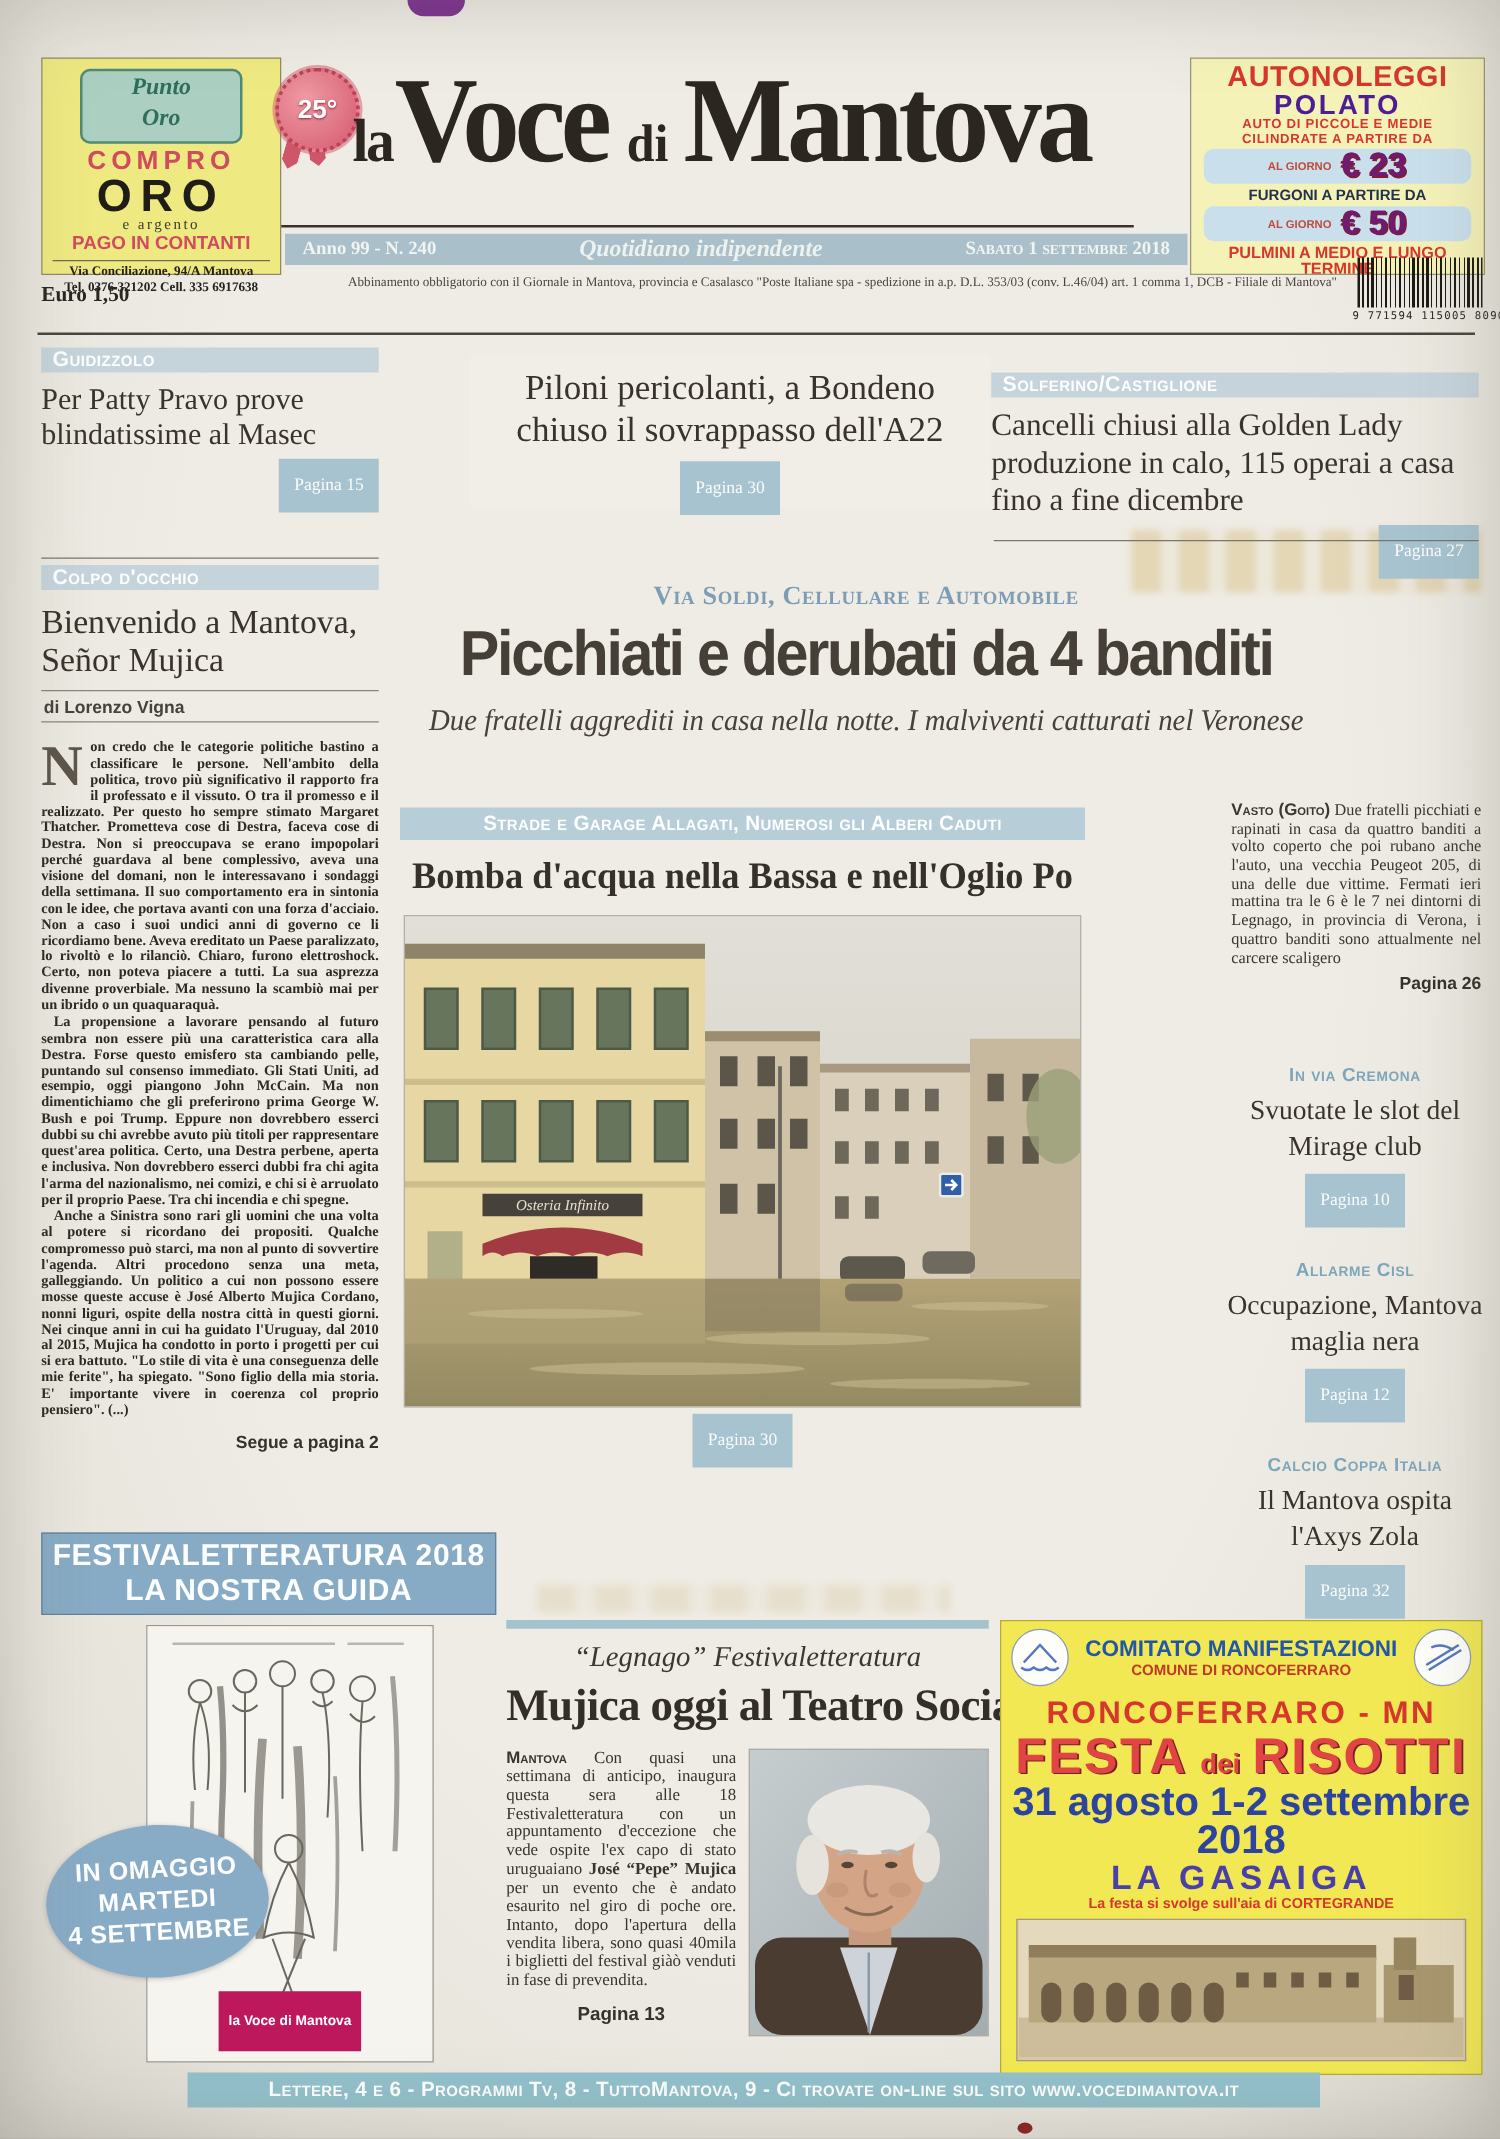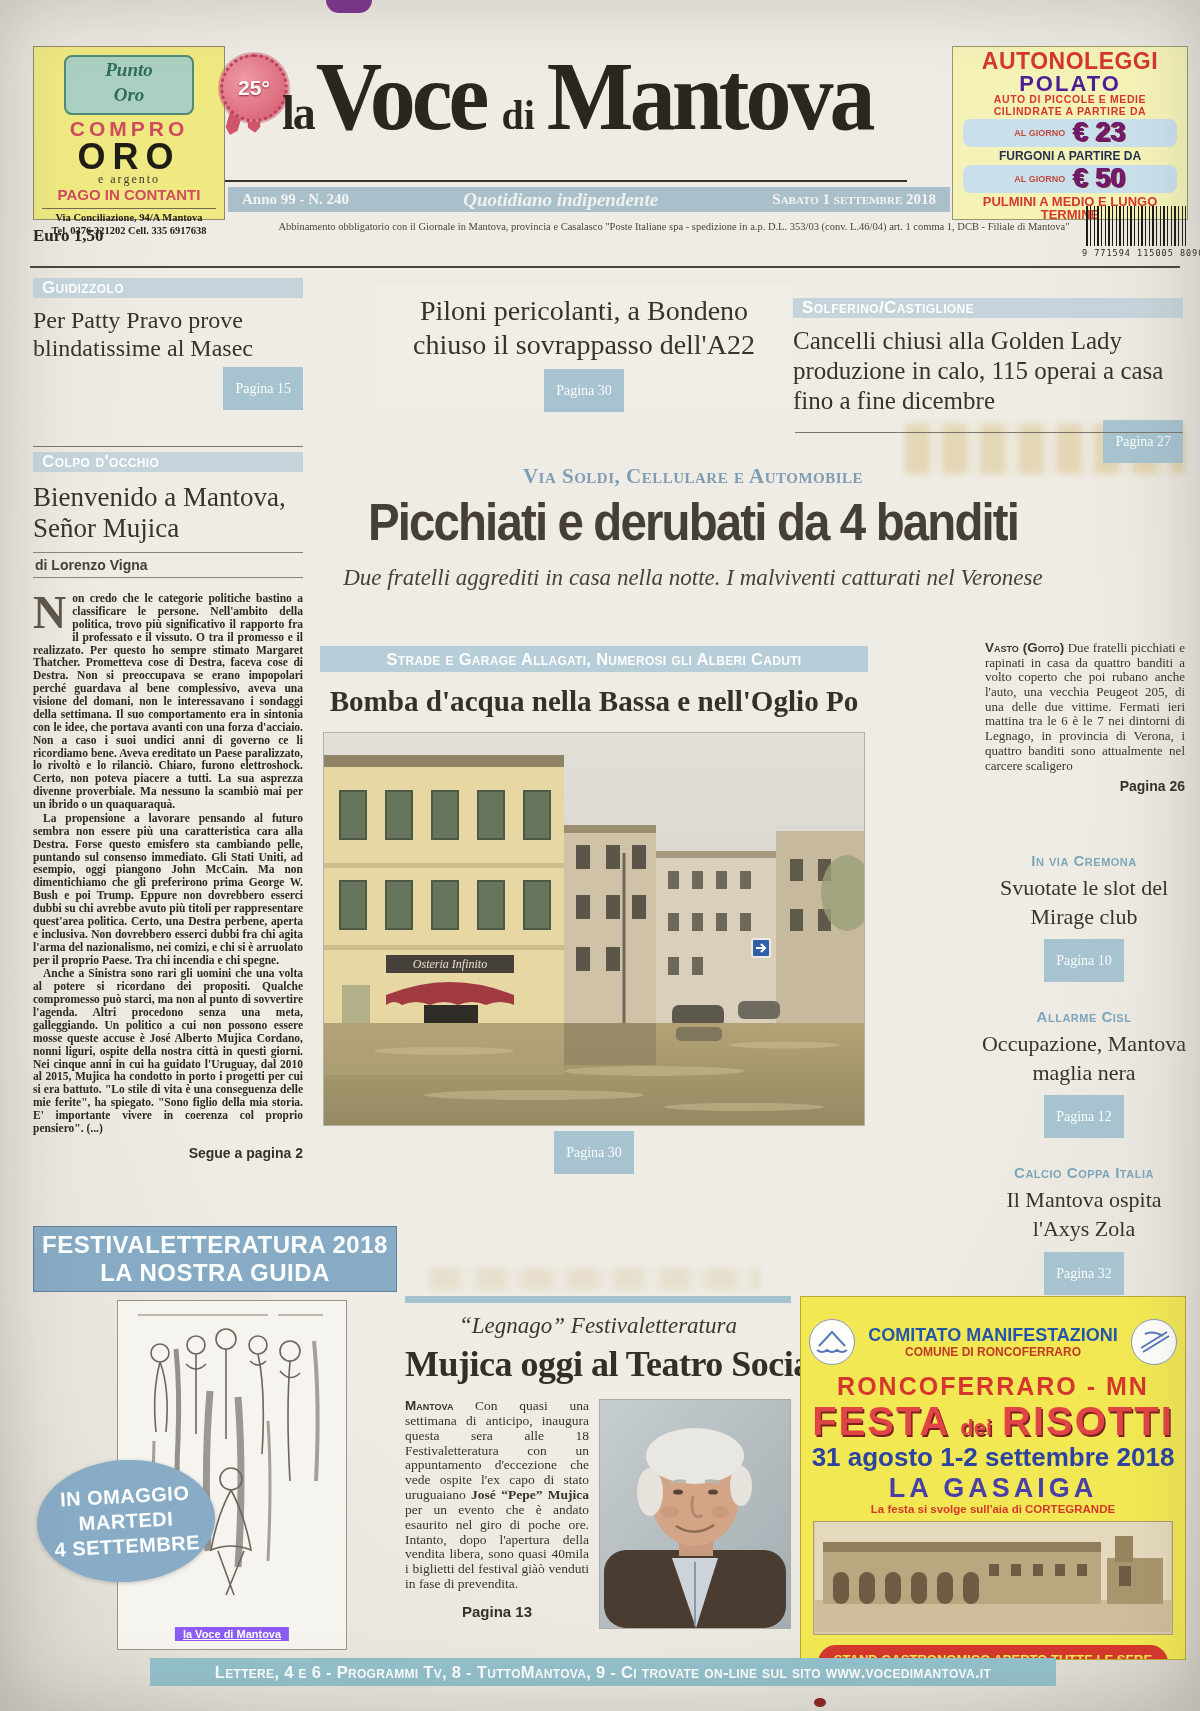--- a/index.html
+++ b/index.html
@@ -95,44 +95,44 @@
   .vasto-page{text-align:right;font-family:"Liberation Sans",sans-serif;font-weight:bold;font-size:14px;margin-top:6px;color:#35312b;}
   
   .briefs{left:978px;top:852px;width:212px;text-align:center;}
   .brief{margin-bottom:26px;}
   .brief-kicker{font-family:"Liberation Sans",sans-serif;font-weight:bold;font-variant:small-caps;font-size:15px;letter-spacing:.5px;color:#7da6ba;}
   .brief-headline{margin:5px 0 8px;font-size:22px;line-height:1.3;font-weight:normal;color:#39332c;}
   
   .festival{left:33px;top:1226px;width:364px;height:434px;}
   .fest-header{background:#87abc4;border:1px solid #64809c;color:#fdfeff;text-align:center;font-family:"Liberation Sans",sans-serif;font-weight:bold;font-size:24px;line-height:28px;padding:4px 0;letter-spacing:.5px;}
   .fest-panel{position:absolute;left:84px;top:74px;width:228px;height:348px;background:#f6f4ee;border:1px solid #9a958c;}
-  .fest-cover-label{position:absolute;left:50%;bottom:8px;transform:translateX(-50%);background:#8b5cf6;color:#fdfeff;font-family:"Liberation Sans",sans-serif;font-weight:bold;font-size:11px;padding:1px 8px;white-space:nowrap;text-decoration:underline;}
+  .fest-cover-label{position:absolute;left:50%;bottom:8px;transform:translateX(-50%);background:#be185d;color:#fdfeff;font-family:"Liberation Sans",sans-serif;font-weight:bold;font-size:11px;padding:18px 8px;white-space:nowrap;}
   .fest-oval{position:absolute;left:4px;top:234px;width:178px;height:122px;background:#88abc6;border-radius:50%;display:flex;flex-direction:column;align-items:center;justify-content:center;transform:rotate(-3deg);color:#fdfeff;font-family:"Liberation Sans",sans-serif;font-weight:bold;font-size:20px;line-height:25px;letter-spacing:.5px;box-shadow:0 1px 4px rgba(60,70,90,.3);}
   
   .mujica{left:405px;top:1296px;width:386px;}
   .muj-bar{height:7px;background:#a3c3ce;margin-bottom:10px;}
   .muj-kicker{text-align:center;font-style:italic;font-size:23px;color:#3c3731;}
   .muj-headline{text-align:center;margin:4px 0 14px;font-size:36px;font-weight:bold;letter-spacing:-.5px;color:#332e28;white-space:nowrap;}
   .muj-row{display:flex;gap:10px;}
   .muj-body{width:186px;font-size:13.5px;line-height:1.1;text-align:justify;color:#39342d;}
   .muj-lead{font-family:"Liberation Sans",sans-serif;font-weight:bold;font-variant:small-caps;font-size:13.5px;}
   .muj-page{margin-top:12px;text-align:center;font-family:"Liberation Sans",sans-serif;font-weight:bold;font-size:15px;color:#35312b;}
   .muj-photo{width:190px;height:228px;border:1px solid #b0aba1;background:#b6bfc2;}
   
-  .risotti{left:800px;top:1296px;width:386px;height:364px;background:#f1e854;border:1px solid #b8ab30;text-align:center;box-sizing:border-box;padding:22px 8px;overflow:hidden;}
+  .risotti{left:800px;top:1296px;width:386px;height:364px;background:#f1e854;border:1px solid #b8ab30;text-align:center;box-sizing:border-box;padding:6px 8px;overflow:hidden;}
   .ris-head{display:flex;align-items:center;justify-content:space-between;}
   .ris-head-mid{flex:1;}
   .ris-h1{color:#2456a8;font-family:"Liberation Sans",sans-serif;font-weight:bold;font-size:18px;line-height:20px;}
   .ris-h2{color:#c03a28;font-family:"Liberation Sans",sans-serif;font-weight:bold;font-size:12px;line-height:14px;}
   .ris-logo{width:44px;height:44px;border-radius:50%;background:#fdfdfa;border:1px solid #8899bb;flex:none;}
   .ris-t1{color:#d5372c;font-family:"Liberation Sans",sans-serif;font-weight:bold;font-size:25px;letter-spacing:2px;margin-top:8px;line-height:27px;}
   .ris-t2{display:flex;align-items:baseline;justify-content:center;gap:10px;color:#e04444;font-family:"Liberation Sans",sans-serif;font-weight:bold;text-shadow:1.5px 1.5px 0 #7a1f1f;}
   .ris-t2 .big{font-size:40px;line-height:42px;letter-spacing:2px;}
   .ris-t2 .small{font-size:22px;}
-  .ris-dates{color:#2c43a0;font-family:"Liberation Sans",sans-serif;font-weight:bold;font-size:26px;line-height:30px;}
+  .ris-dates{color:#2c43a0;font-family:"Liberation Sans",sans-serif;font-weight:bold;font-size:32px;line-height:30px;}
   .ris-venue{color:#4a3fa8;font-family:"Liberation Sans",sans-serif;font-weight:bold;font-size:27px;letter-spacing:4px;line-height:29px;margin-top:2px;}
   .ris-venue-sub{color:#d5372c;font-family:"Liberation Sans",sans-serif;font-weight:bold;font-size:11.5px;line-height:13px;}
   .ris-photo{width:358px;height:112px;margin:5px auto 0;background:#d9cba8;border:1px solid #a99a72;}
   .ris-pill{margin:10px auto 0;width:330px;background:#d5372c;border-radius:18px;color:#f5e84e;font-family:"Liberation Sans",sans-serif;font-weight:bold;font-size:13px;line-height:17px;padding:6px 10px;}
   
   .footerbar{left:150px;top:1658px;width:906px;height:28px;background:#92c0cb;color:#fdfefe;text-align:center;font-family:"Liberation Sans",sans-serif;font-weight:bold;font-variant:small-caps;font-size:16.5px;line-height:28px;letter-spacing:.3px;}
 </style>
 </head>
 <body>
 

